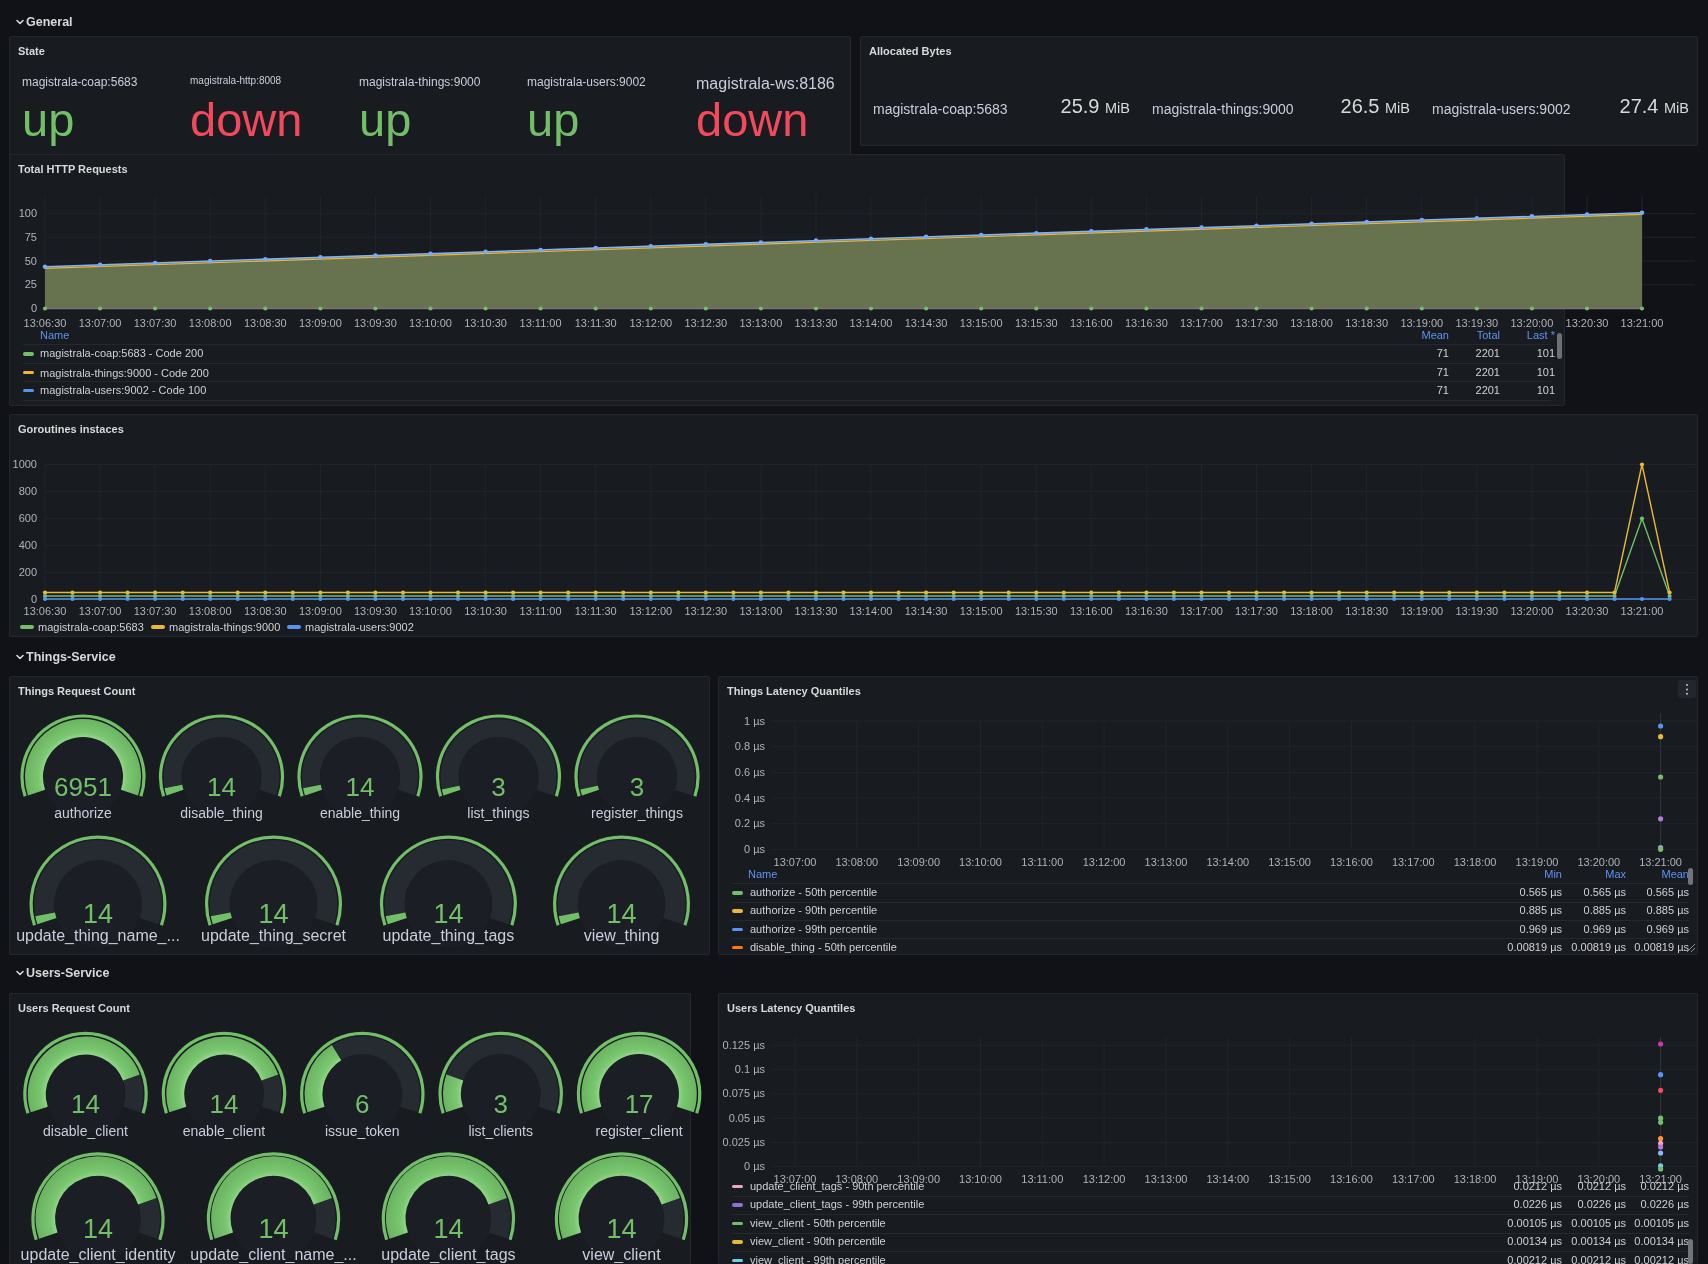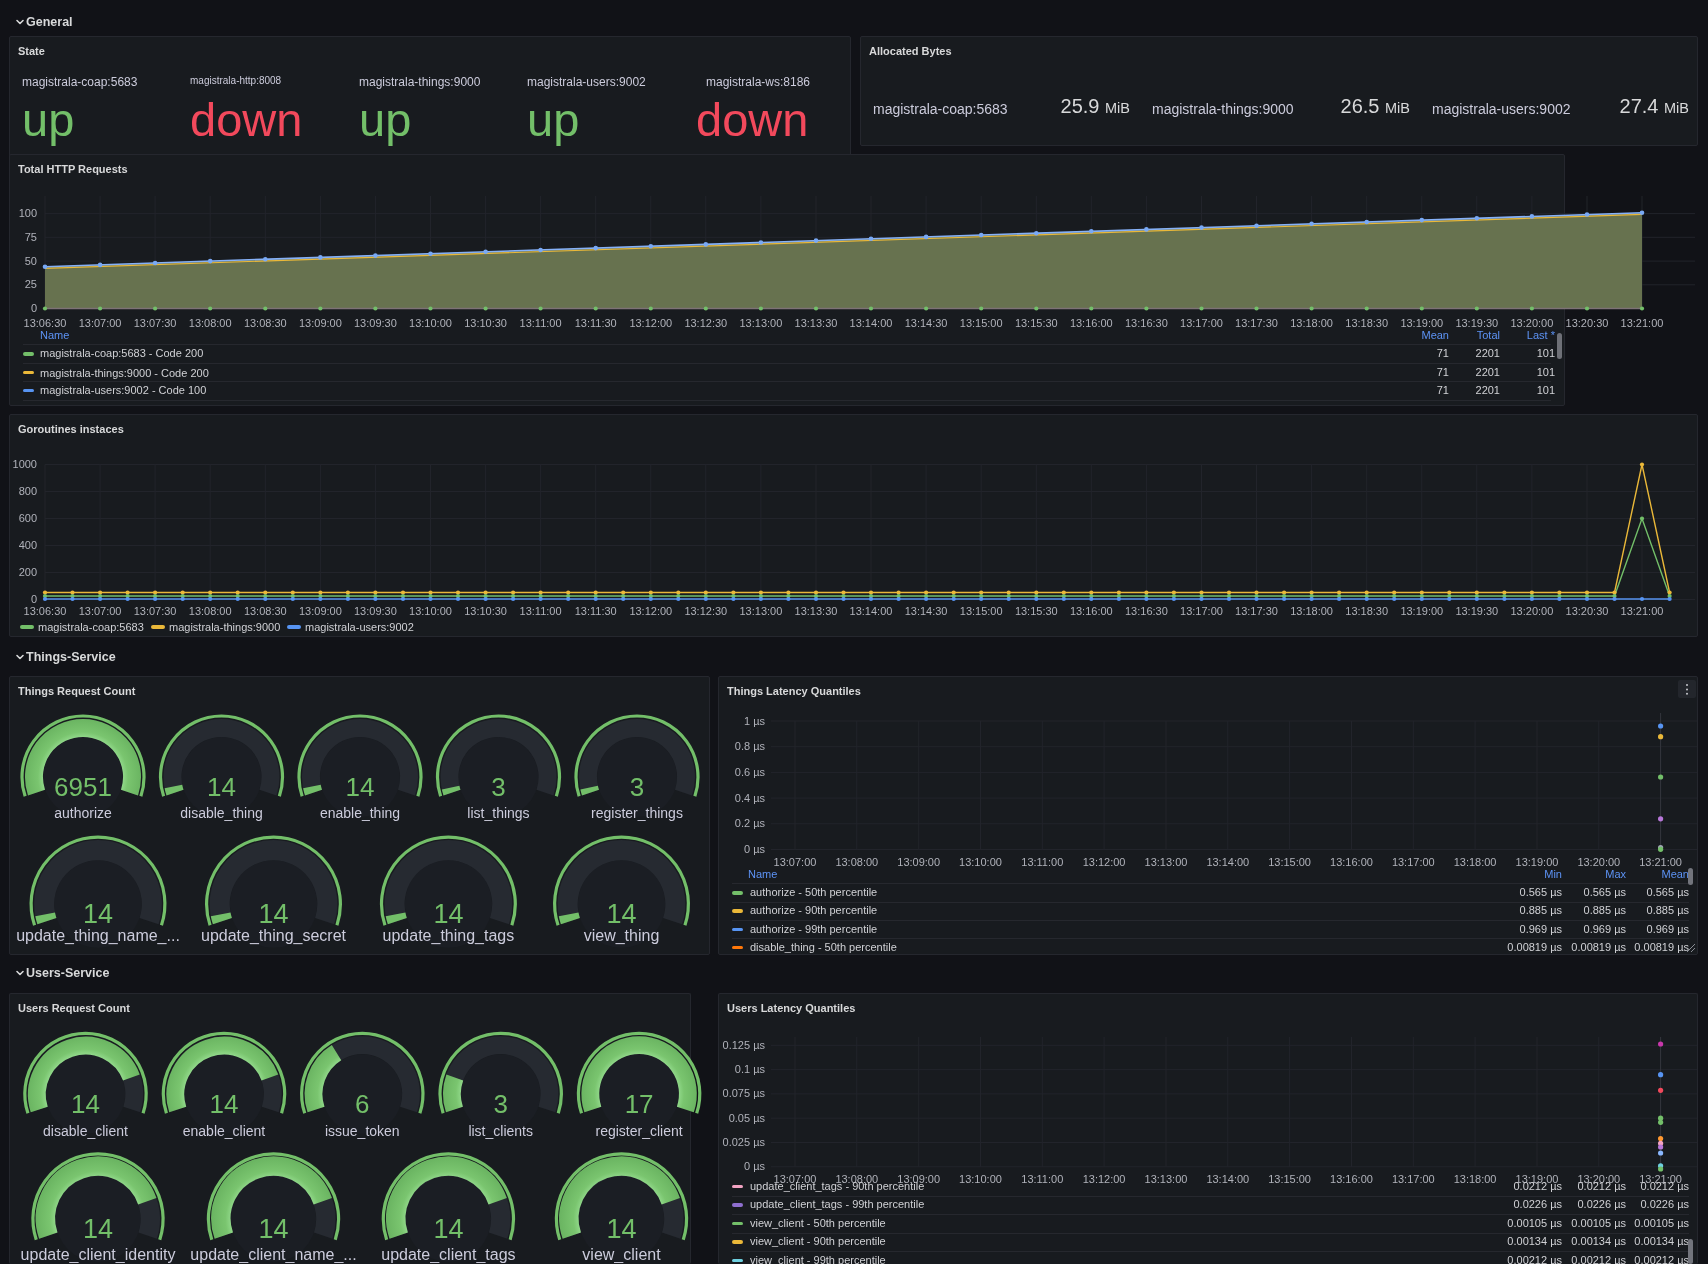--- a/index.html
+++ b/index.html
@@ -28,21 +28,21 @@
 <div class="panel" style="left:9px;top:36px;width:842px;height:136px;">
 <div class="ptitle">State</div>
 <div style="position:absolute;left:12px;top:38px;font-size:12px;color:#ccccdc;">magistrala-coap:5683</div>
 <div style="position:absolute;left:12px;top:60px;font-size:47px;line-height:46px;color:#73BF69;">up</div>
 <div style="position:absolute;left:180px;top:38px;font-size:10px;color:#ccccdc;">magistrala-http:8008</div>
 <div style="position:absolute;left:180px;top:60px;font-size:47px;line-height:46px;color:#F2495C;">down</div>
 <div style="position:absolute;left:349px;top:38px;font-size:12px;color:#ccccdc;">magistrala-things:9000</div>
 <div style="position:absolute;left:349px;top:60px;font-size:47px;line-height:46px;color:#73BF69;">up</div>
 <div style="position:absolute;left:517px;top:38px;font-size:12px;color:#ccccdc;">magistrala-users:9002</div>
 <div style="position:absolute;left:517px;top:60px;font-size:47px;line-height:46px;color:#73BF69;">up</div>
-<div style="position:absolute;left:686px;top:38px;font-size:12px;color:#ccccdc;margin-left:10px;">magistrala-ws:8186</div>
+<div style="position:absolute;left:686px;top:38px;font-size:16px;color:#ccccdc;">magistrala-ws:8186</div>
 <div style="position:absolute;left:686px;top:60px;font-size:47px;line-height:46px;color:#F2495C;">down</div>
 </div>
 <div class="panel" style="left:860px;top:36px;width:838px;height:110px;">
 <div class="ptitle">Allocated Bytes</div>
 <div style="position:absolute;left:12px;top:64px;font-size:14px;color:#ccccdc;">magistrala-coap:5683</div>
 <div style="position:absolute;right:567px;top:59px;font-size:20px;line-height:20px;color:#d8d9da;text-align:center;">25.9 <span style="font-size:14.5px;">MiB</span></div>
 <div style="position:absolute;left:291px;top:64px;font-size:14px;color:#ccccdc;">magistrala-things:9000</div>
 <div style="position:absolute;right:287px;top:59px;font-size:20px;line-height:20px;color:#d8d9da;">26.5 <span style="font-size:14.5px;">MiB</span></div>
 <div style="position:absolute;left:571px;top:64px;font-size:14px;color:#ccccdc;">magistrala-users:9002</div>
 <div style="position:absolute;right:8px;top:59px;font-size:20px;line-height:20px;color:#d8d9da;">27.4 <span style="font-size:14.5px;">MiB</span></div>

